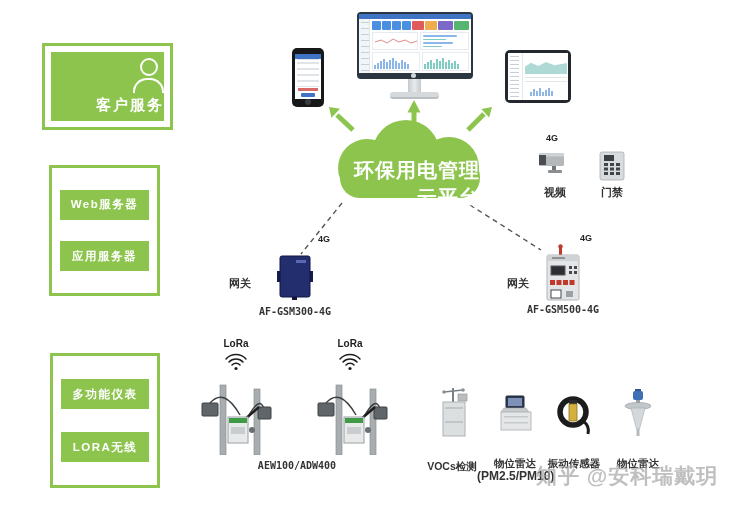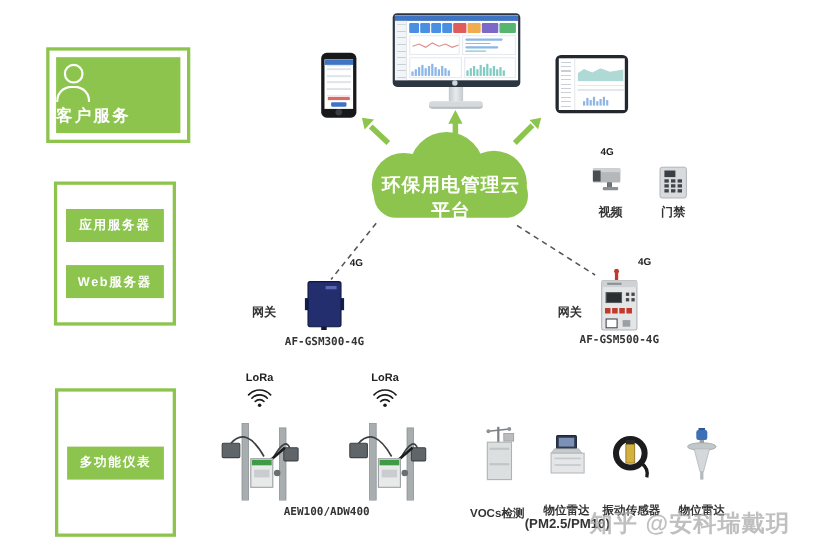--- a/index.html
+++ b/index.html
@@ -10,29 +10,29 @@
   svg{display:block}
 
   
   .frame{border:3px solid var(--g);background:#fff;display:flex;flex-direction:column;
          justify-content:space-evenly;padding:0 8px;box-sizing:border-box;}
   .pill{background:var(--g);color:#fff;font-weight:bold;font-size:11.5px;height:30px;
         display:flex;align-items:center;justify-content:center;letter-spacing:1.5px;}
   .cs-outer{left:42px;top:43px;width:131px;height:87px;border:3px solid var(--g);
         background:#fff;padding:6px;box-sizing:border-box;}
   .cs-inner{background:var(--g);width:100%;height:100%;display:flex;flex-direction:column;
-        align-items:flex-start;justify-content:center;color:#fff;}
+        align-items:flex-end;justify-content:center;color:#fff;}
   .person-head{width:14px;height:14px;border:2.5px solid #fff;border-radius:50%;}
   .person-body{width:27px;height:13px;border:2.5px solid #fff;border-bottom:none;
         border-radius:14px 14px 0 0;margin-top:2px;}
   .cs-label{font-size:15px;font-weight:bold;letter-spacing:2px;margin-top:3px;}
 
   
-  .cloud-label{left:340px;top:157px;width:140px;text-align:center;color:#fff;
-        font-size:17px;font-weight:bold;letter-spacing:1px;z-index:3;}
+  .cloud-label{left:340px;top:157px;width:140px;text-align:right;color:#fff;
+        font-size:20px;font-weight:bold;letter-spacing:1px;z-index:3;}
   .tag-4g{font-size:9px;font-weight:bold;color:#222;z-index:3;}
   .lora-tag{font-size:10px;font-weight:bold;color:#222;width:40px;text-align:center;z-index:3;}
   .dev-label{font-size:11px;font-weight:bold;color:var(--ink);text-align:center;z-index:3;}
   .model-label{font-size:10px;font-weight:bold;color:var(--ink);text-align:center;
         font-family:"DejaVu Sans Mono","Liberation Mono",monospace;z-index:3;}
   .sub-label{font-size:12px;font-weight:bold;color:var(--ink);text-align:left;z-index:3;}
 
   
   .monitor{left:357px;top:12px;width:116px;height:67px;background:#2c3640;border-radius:4px;
         padding:2px 2px 6px 2px;box-sizing:border-box;z-index:2;}
@@ -118,26 +118,27 @@
     <div class="cs-inner">
       <div>
         <div class="person-head" style="margin:0 auto"></div>
         <div class="person-body"></div>
       </div>
       <div class="cs-label">客户服务</div>
     </div>
   </div>
 
   <div class="abs frame" style="left:49px;top:165px;width:111px;height:131px">
+    <div class="pill">Web服务器</div>
     <div class="pill">应用服务器</div>
-    <div class="pill">Web服务器</div>
   </div>
 
   <div class="abs frame" style="left:50px;top:353px;width:110px;height:135px">
     <div class="pill">多功能仪表</div>
+    <div class="pill">LORA无线</div>
   </div>
 
   <div class="abs cloud-label">环保用电管理云平台</div>
 
   <div class="abs monitor">
     <div class="m-screen">
       <div class="m-head"></div>
       <div class="m-body">
         <div class="m-side"></div>
         <div class="m-main">

